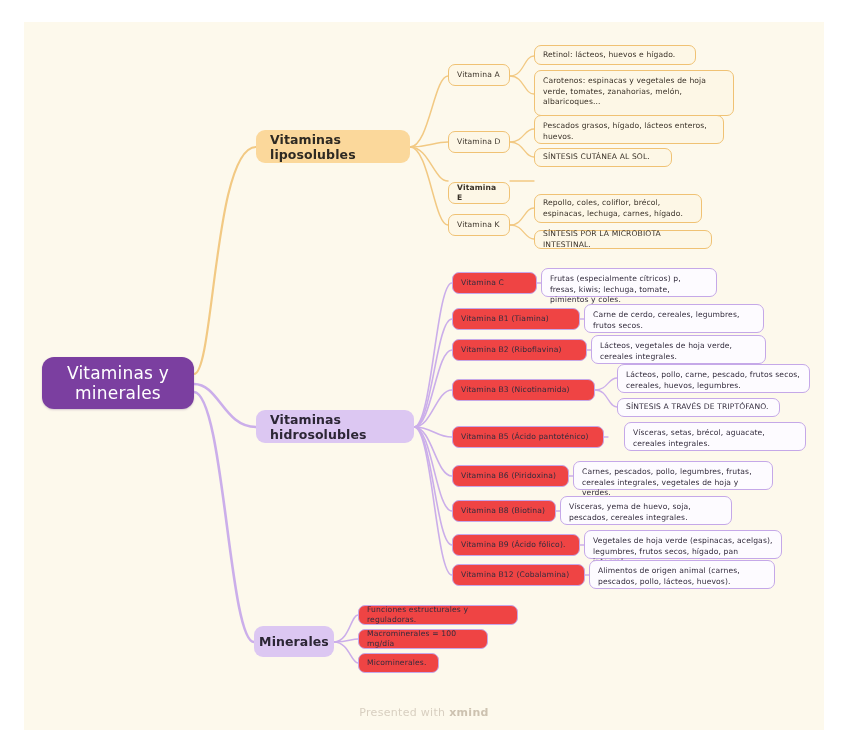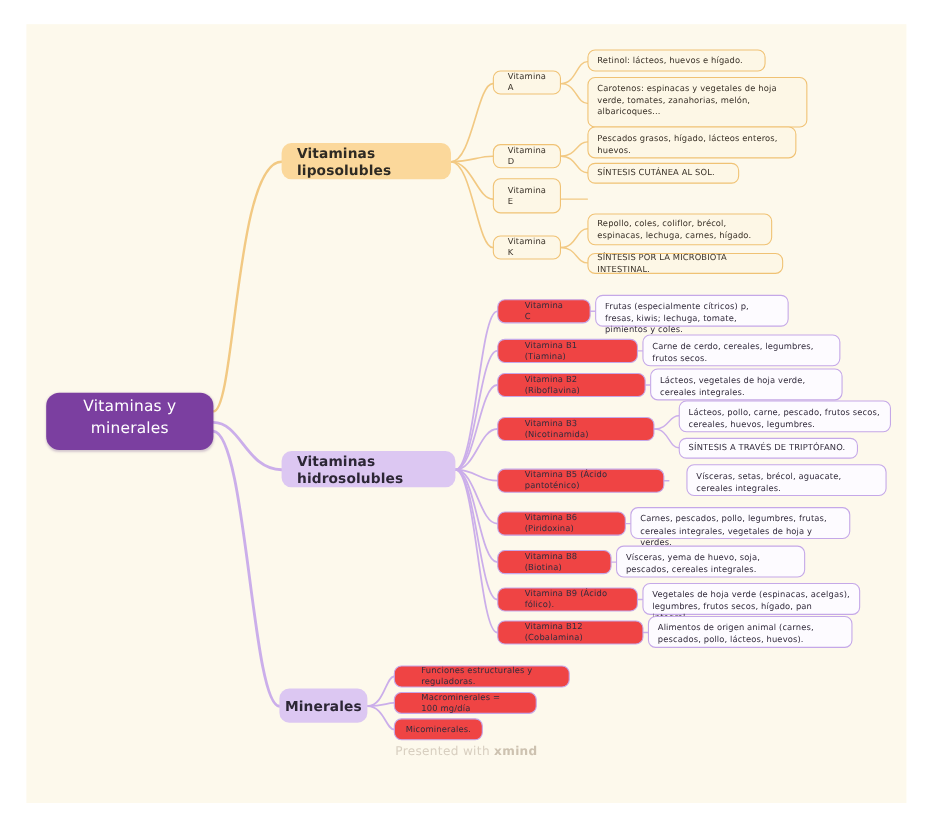--- a/index.html
+++ b/index.html
@@ -35,52 +35,50 @@
     display: flex;
     align-items: center;
     white-space: pre-line;
   }
 
   
   .root {
     background: #7b3fa0;
     color: #ffffff;
     border-radius: 12px;
-    font-size: 14px;
+    font-size: 17px;
     line-height: 20px;
     padding: 9px 16px;
     letter-spacing: .2px;
     box-shadow: 0 1px 2px rgba(90,50,120,.25);
-    align-items: flex-end;
   }
   .root .rtxt { display:block; width:100%; }
 
   
   .l1 {
     border-radius: 9px;
     font-size: 12.5px;
     line-height: 15px;
     padding: 8px 14px;
     font-weight: bold;
     letter-spacing: .1px;
   }
   .l1.warm { background: #fbd89b; color: #2e2a23; }
   .l1.cool { background: #dcc7f2; color: #2c2635; }
 
   
   .l2 {
     border-radius: 7px;
     font-size: 7.6px;
     line-height: 10px;
-    padding: 5px 24px;
+    padding: 5px 8px;
     background: #fdf7e6;
     border: 1px solid #f0c274;
     color: #3a3228;
     letter-spacing: .15px;
-    justify-content: center;
   }
   .l2.cool {
     background: #ef4444;
     border: 1px solid #c5a8e8;
     color: #332c3d;
   }
 
   
   .l3 {
     border-radius: 7px;
@@ -95,21 +93,21 @@
   .l3.cool {
     background: #fdfbff;
     border: 1px solid #c5a8e8;
     color: #332c3d;
   }
 
   
   #footer {
     position: absolute;
     left: 0;
-    top: 654px;
+    top: 684px;
     width: 800px;
     text-align: center;
     font-size: 11px;
     color: #d8cfc0;
     letter-spacing: .3px;
   }
   #footer .brand { font-weight: bold; color: #cdc2b0; }
 </style>
 </head>
 <body>
@@ -190,21 +188,21 @@
   <div class="node l2" style="left:424px; top:109px; width:62px; height:22px;">
     <span>Vitamina D</span>
   </div>
   <div class="node l3" style="left:510px; top:93px; width:190px; height:29px; align-items:flex-start;">
     <span>Pescados grasos, hígado, lácteos enteros, huevos.</span>
   </div>
   <div class="node l3" style="left:510px; top:126px; width:138px; height:19px;">
     <span>SÍNTESIS CUTÁNEA AL SOL.</span>
   </div>
 
-  <div class="node l2" style="left:424px; top:140px; width:62px; height:32px;">
+  <div class="node l2" style="left:424px; top:160px; width:62px; height:22px;font-weight:bold;">
     <span>Vitamina E</span>
   </div>
 
   <div class="node l2" style="left:424px; top:192px; width:62px; height:22px;">
     <span>Vitamina K</span>
   </div>
   <div class="node l3" style="left:510px; top:172px; width:168px; height:29px; align-items:center;">
     <span>Repollo, coles, coliflor, brécol, espinacas, lechuga, carnes, hígado.</span>
   </div>
   <div class="node l3" style="left:510px; top:208px; width:178px; height:19px;">

